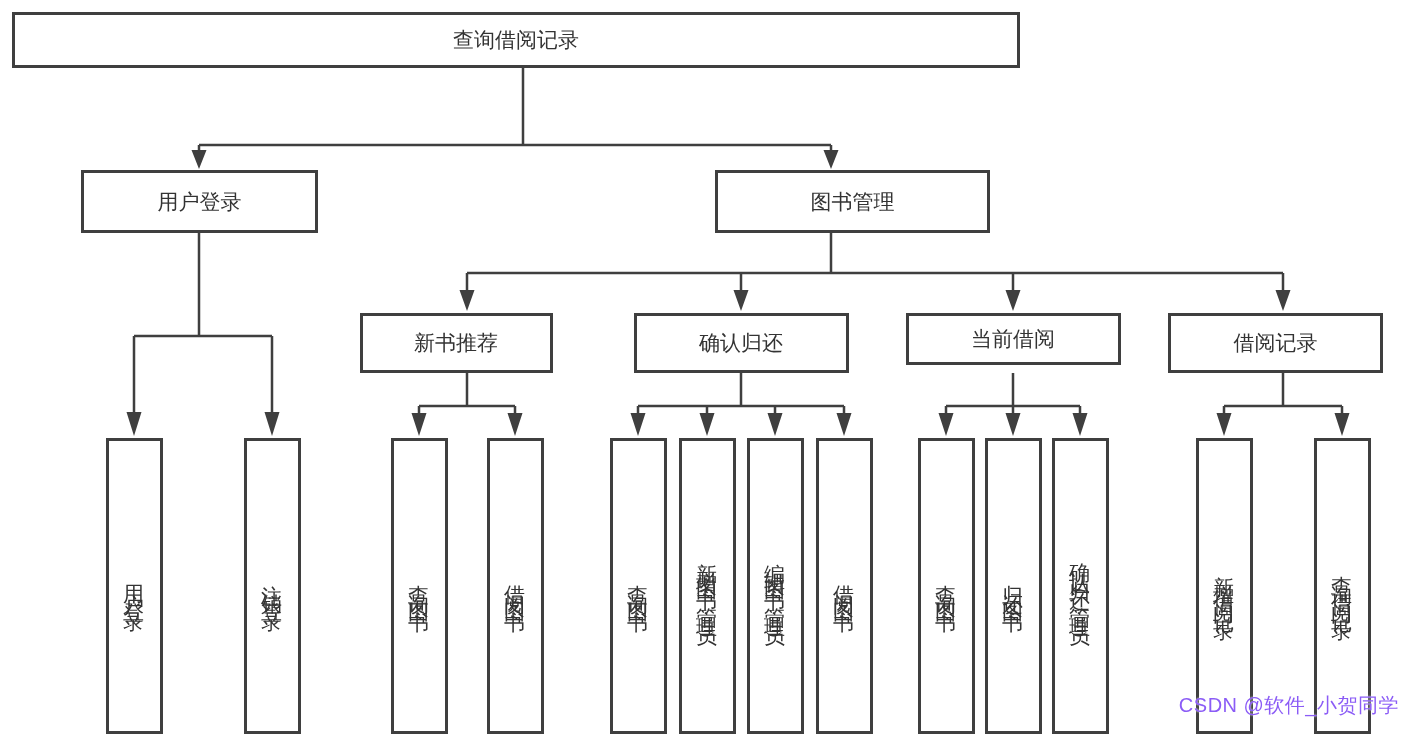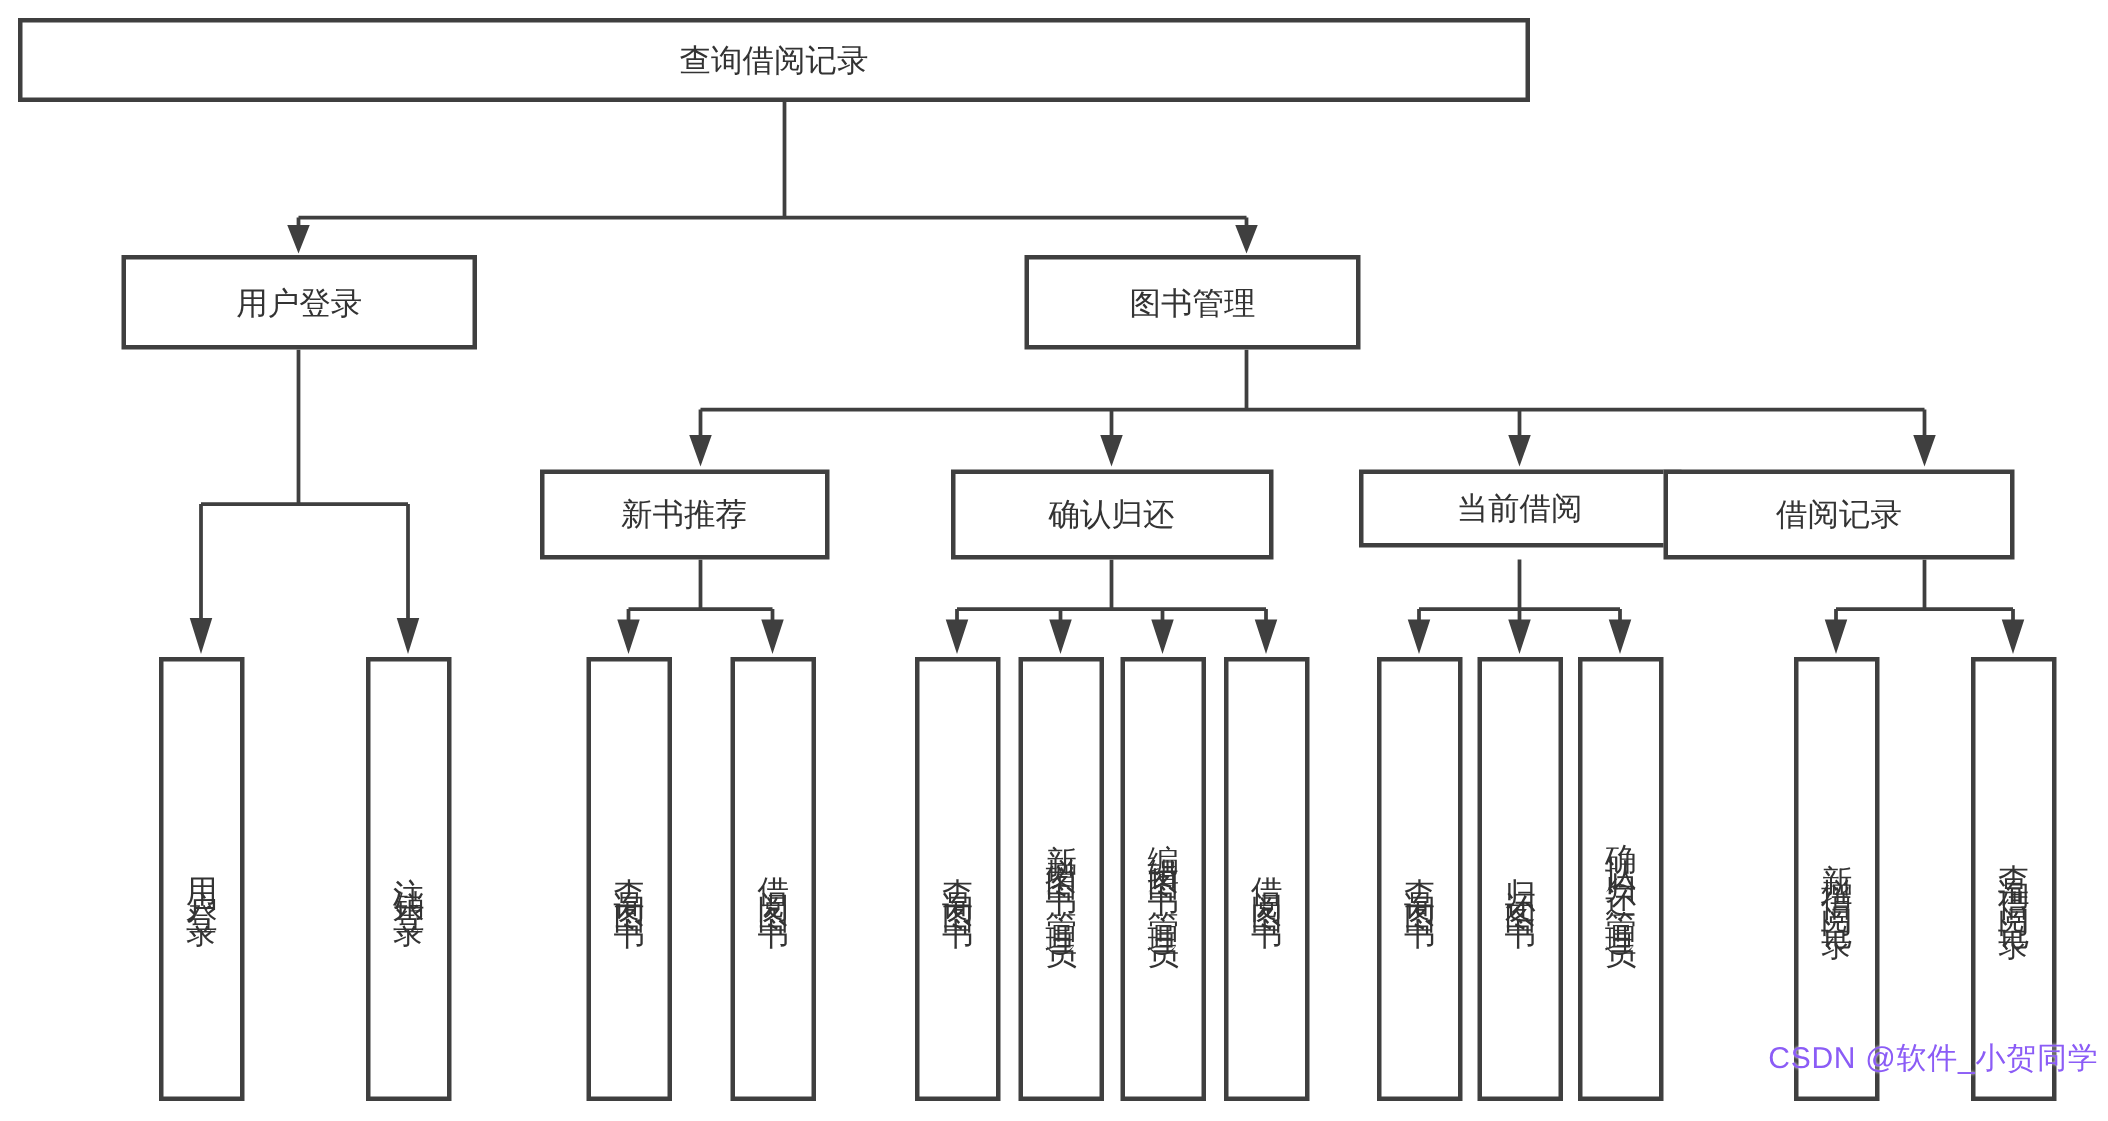--- a/index.html
+++ b/index.html
@@ -81,34 +81,34 @@
     </g>
   </svg>
 
   <div class="box" style="left:12px;top:12px;width:1008px;height:56px">
     <span>查询借阅记录</span>
   </div>
 
   <div class="box" style="left:81px;top:170px;width:237px;height:63px">
     <span>用户登录</span>
   </div>
-  <div class="box" style="left:683px;top:170px;width:224px;height:63px">
+  <div class="box" style="left:715px;top:170px;width:275px;height:63px">
     <span>图书管理</span>
   </div>
 
   <div class="box" style="left:359.5px;top:313px;width:193px;height:60px">
     <span>新书推荐</span>
   </div>
   <div class="box" style="left:633.5px;top:313px;width:215px;height:60px">
     <span>确认归还</span>
   </div>
   <div class="box" style="left:905.5px;top:313px;width:215px;height:52px">
     <span>当前借阅</span>
   </div>
-  <div class="box" style="left:1109px;top:313px;width:234px;height:60px">
+  <div class="box" style="left:1168px;top:313px;width:215px;height:60px">
     <span>借阅记录</span>
   </div>
 
   <div class="box leaf" style="left:105.5px">
     <span class="vtext">用户登录</span>
   </div>
   <div class="box leaf" style="left:243.5px">
     <span class="vtext">注销登录</span>
   </div>
 

